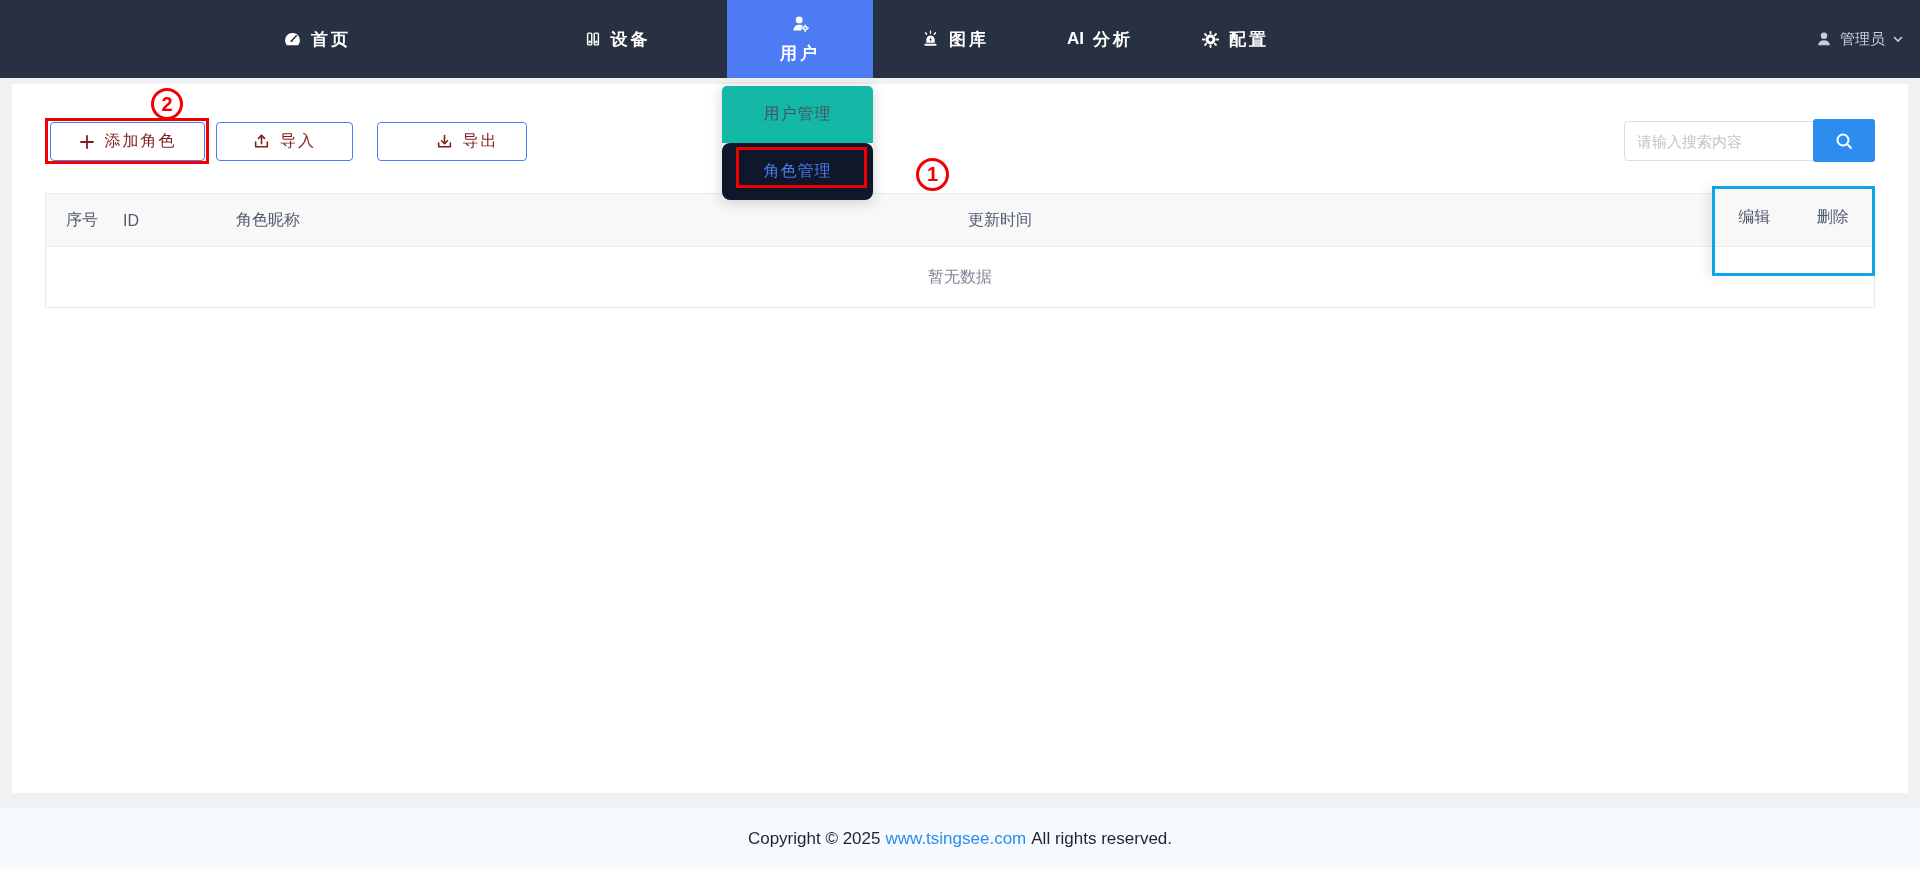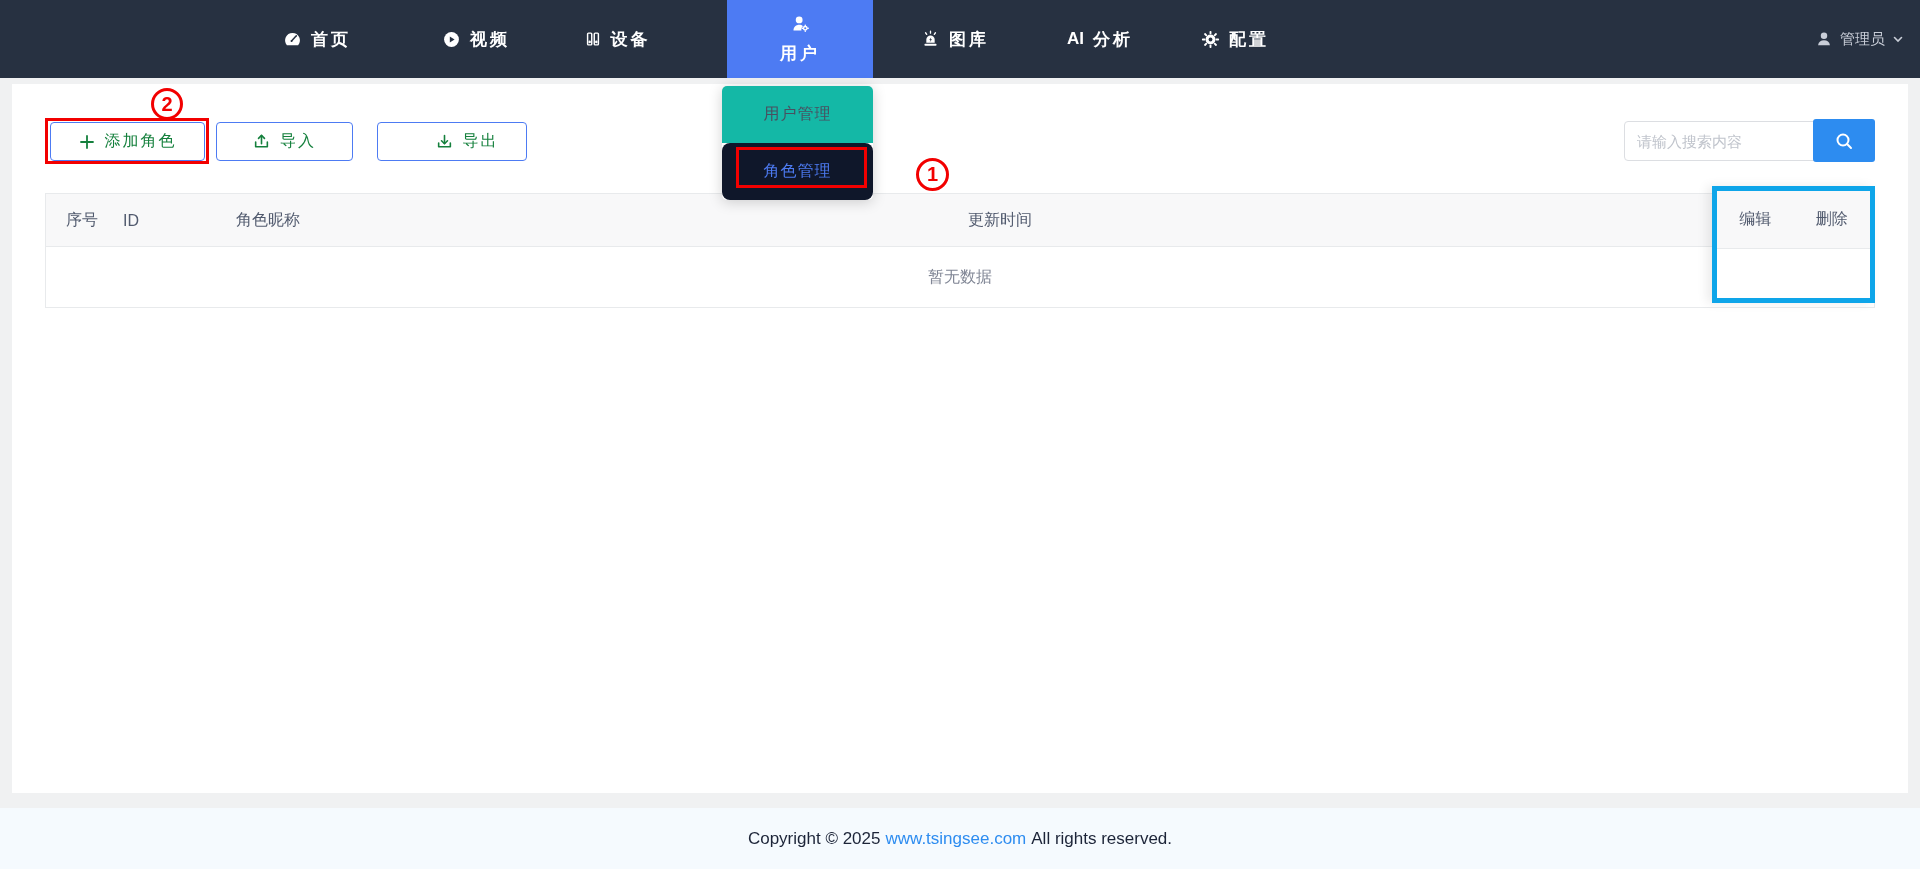--- a/index.html
+++ b/index.html
@@ -28,35 +28,35 @@
   .dd-item.active { background:#0f172a; color:#4D7BF3;border-radius:8px; }
   
   .annot-rect { position:absolute; border:3px solid #F20000; z-index:50; pointer-events:none; }
   #annot-rect-role { left:736px; top:147px; width:131px; height:41px; }
   #annot-rect-add  { left:45px;  top:118px; width:164px; height:46px; }
   .annot-circle { position:absolute; border:3px solid #F20000; border-radius:50%; color:#F20000; display:flex; align-items:center; justify-content:center; font-size:20px; font-weight:700; z-index:50; pointer-events:none; }
   #annot-circle-1 { left:916px; top:158px; width:33px; height:33px; }
   #annot-circle-2 { left:151px; top:88px;  width:32px; height:32px; }
   
   .card { position:absolute; left:12px; top:84px; width:1896px; height:709px; background:#fff; z-index:1; }
-  .btn { position:absolute; height:39px; background:#fff; border:1px solid #4D7BF3; border-radius:4px; color:#15803d; font-size:16px; letter-spacing:2px; display:flex; align-items:center; justify-content:center; gap:10px; cursor:pointer; z-index:5; }
+  .btn { position:absolute; height:39px; background:#fff; border:1px solid #4D7BF3; border-radius:4px; color:#7f1d1d; font-size:16px; letter-spacing:2px; display:flex; align-items:center; justify-content:center; gap:10px; cursor:pointer; z-index:5; }
   #btn-add    { left:50px;  top:122px; width:155px; }
   #btn-import { left:216px; top:122px; width:137px; }
   #btn-export { left:377px; top:122px; width:150px;padding-left:30px; }
   
   .search-input { position:absolute; left:1600px; top:121px; width:214px; height:40px; border:1px solid #DCDEE2; border-radius:4px 0 0 4px; padding:0 12px; font-size:15px; color:#495060; outline:none; background:#fff; z-index:5; font-family:inherit;margin-left:24px; }
   .search-input::placeholder { color:#C0C4CC; }
   .search-btn { position:absolute; left:1813px; top:119px; width:62px; height:43px; background:#2D8CF0; border:none; border-radius:3px; display:flex; align-items:center; justify-content:center; cursor:pointer; z-index:6; }
   
   .table-main { position:absolute; left:45px; top:193px; width:1830px; height:115px; border:1px solid #E8EAEC; background:#fff; z-index:4; }
   .thead { position:relative; height:53px; background:#F8F8F9; border-bottom:1px solid #E8EAEC; }
   .th { position:absolute; top:0; height:53px; display:flex; align-items:center; font-size:16px; color:#515A6E; font-weight:500; }
   .th-0 { left:20px; } .th-1 { left:77px; } .th-2 { left:190px; } .th-3 { left:922px; }
   .tbody-empty { height:60px; display:flex; align-items:center; justify-content:center; font-size:16px; color:#808695; }
-  .table-fixed { position:absolute; left:1712px; top:186px; width:163px; height:117px; border:5px solid #0ea5e9; background:#fff; box-shadow:-5px 0 10px rgba(0,0,0,.08); z-index:5; }
+  .table-fixed { position:absolute; left:1712px; top:186px; width:163px; height:90px; border:3px solid #0ea5e9; background:#fff; box-shadow:-5px 0 10px rgba(0,0,0,.08); z-index:5; }
   .tf-head { height:58px; background:#F8F8F9; border-bottom:1px solid #E8EAEC; display:flex; }
   .tf-head .th-act { flex:1; display:flex; align-items:center; justify-content:center; font-size:16px; color:#515A6E; font-weight:500; }
   
   .footer { position:absolute; left:0; top:808px; width:1920px; height:61px; background:#F5FAFE; display:flex; align-items:center; justify-content:center; gap:5px; font-size:17px; color:#1C2438; z-index:2; }
   .footer .link { color:#2D8CF0; cursor:pointer; text-decoration:none; }
 </style>
 </head>
 <body>
 
 <div class="navbar">
@@ -65,29 +65,20 @@
     <span class="ic">
       <svg width="19" height="19" viewBox="0 0 20 20">
           <path fill="currentColor" d="M10 3.2a7.8 7.8 0 0 0-5.9 12.9h11.8A7.8 7.8 0 0 0 10 3.2z"></path>
           <path d="M9 11.5l5-5.5" stroke="#273141" stroke-width="1.6" stroke-linecap="round" fill="none"></path>
           <circle cx="9" cy="11.5" r="1" fill="#273141"></circle>
         </svg>
     </span>
     <span class="lbl">首页</span>
   </div>
 
-  <div class="nav-item" style="left:403px;">
-    <span class="ic">
-      <svg width="19" height="19" viewBox="0 0 20 20">
-          <circle cx="10" cy="10" r="7.8" fill="currentColor"></circle>
-          <path d="M8.2 6.9l5 3.1-5 3.1z" fill="#273141"></path>
-        </svg>
-    </span>
-    <span class="lbl">视频</span>
-  </div>
 
   <div class="nav-item" style="left:544px;">
     <span class="ic">
       <svg width="18" height="18" viewBox="0 0 20 20" fill="none" stroke="currentColor" stroke-width="1.6">
           <rect x="4" y="3.5" width="4.6" height="13" rx="1"></rect>
           <rect x="11.4" y="3.5" width="4.6" height="13" rx="1"></rect>
           <circle cx="6.3" cy="13.2" r="0.6" fill="currentColor"></circle>
           <circle cx="13.7" cy="13.2" r="0.6" fill="currentColor"></circle>
         </svg>
     </span>

